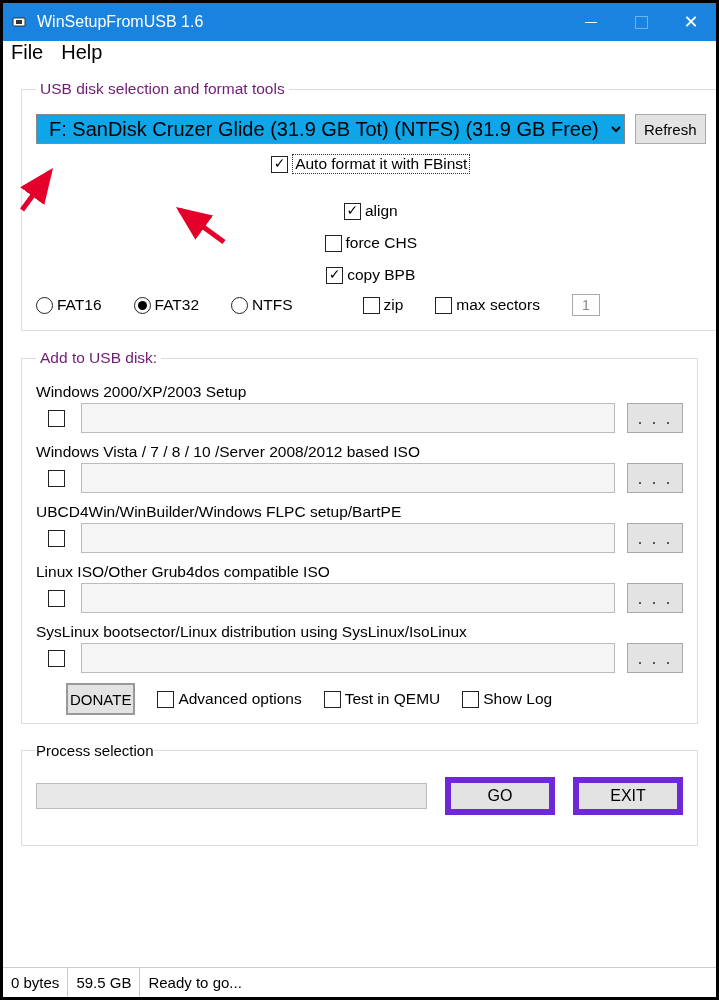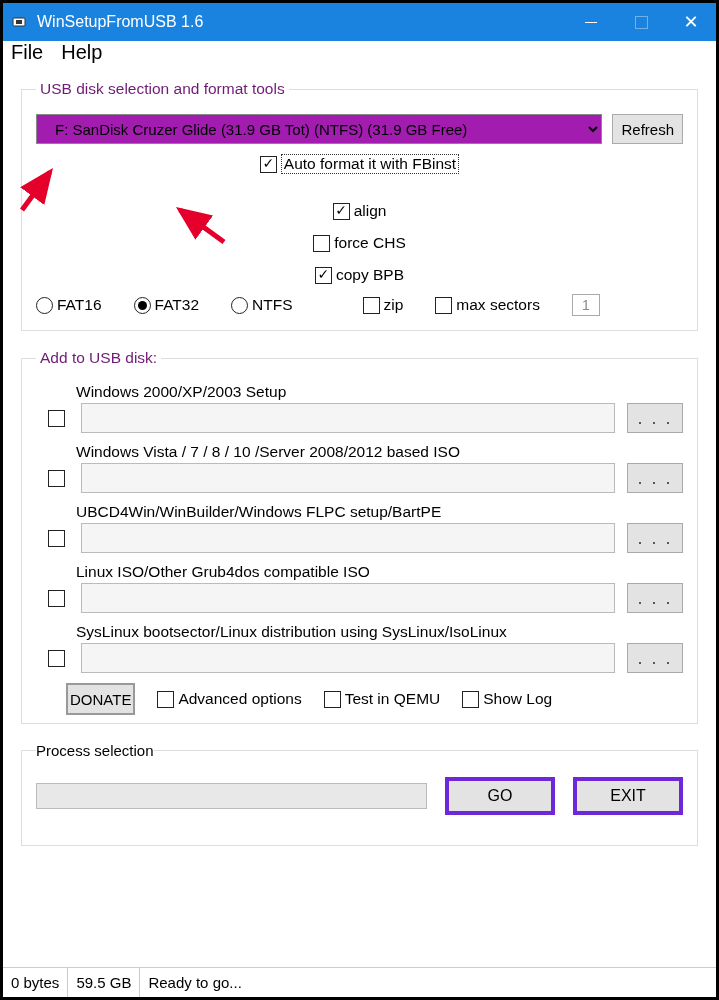--- a/index.html
+++ b/index.html
@@ -39,50 +39,50 @@
     position:relative;
   }
   fieldset.group > legend {
     padding:0 4px;
     font-size:15.5px;
     color:#701a75;
     margin-top:28px;
   }
   .row1 { display:flex; gap:10px; align-items:center; margin-bottom:10px;}
   select.disk {
-    flex:1; height:30px; font-size:15px; padding:2px 14px;
-    border:1px solid #888; background:#a21caf;
+    flex:1; height:30px; font-size:20px; padding:2px 8px;
+    border:1px solid #888; background:#0ea5e9;
   }
   button.refresh, button.browse, button.donate, button.go, button.exit {
     background:#e3e3e3;
     border:1px solid #aaa;
     font-size:15px;
     cursor:pointer;
   }
   button.refresh { height:30px; padding:0 8px; }
   .optline { display:flex; align-items:center; gap:8px; flex-wrap:nowrap; position:relative;}
   .cb { width:17px; height:17px; border:1.5px solid #222; display:inline-flex; align-items:center; justify-content:center; background:#fff; margin-right:4px;}
   .cb.checked::after { content:"✓"; font-size:14px; line-height:1; color:#000; position:relative; top:-1px;}
   .dotted { border:1px dotted #333; padding:0 2px; }
   .radio { width:17px; height:17px; border:1.8px solid #222; border-radius:50%; display:inline-flex; align-items:center; justify-content:center; margin-right:4px; background:#fff;}
   .radio.checked::after { content:""; width:9px; height:9px; background:#000; border-radius:50%; }
   .optline2 { display:flex; align-items:center; gap:32px; margin-top:10px;}
   .smallinput { width:28px; height:22px; border:1px solid #aaa; background:#fff; text-align:center; font-size:14px; color:#888;}
   .addrow { margin-bottom:10px; }
-  .addrow .lbl { margin-left:40px; margin-bottom:2px; font-size:15.5px; }
+  .addrow .lbl { margin-bottom:2px; font-size:15.5px; }
   .addrow .ctrls { display:flex; align-items:center; gap:12px; }
   .addrow .ctrls .cb { margin-left:12px; }
   .addrow input.path { flex:1; height:30px; border:1px solid #bbb; background:#f5f5f5; padding:0 6px;}
   button.browse { width:56px; height:30px; font-size:18px; letter-spacing:2px; color:#444;}
   .bottomopts { display:flex; align-items:center; gap:22px; margin-top:6px; padding-left:30px;}
   button.donate { height:32px; padding:0 2px; font-size:15px; border:2px solid #999;}
   fieldset.process { border:1px solid #ddd; padding:18px 14px 30px 14px;}
   .procrow { display:flex; align-items:center; gap:18px; }
   .progress { flex:1; height:26px; border:1px solid #bbb; background:#e8e8e8;}
-  button.go, button.exit { width:110px; height:38px; font-size:16px; border:4px solid #6d28d9;}
+  button.go, button.exit { width:110px; height:38px; font-size:16px; border:6px solid #6d28d9;}
   .statusbar { height:30px; border-top:1px solid #ccc; display:flex; font-size:15px; }
   .statusbar .cell { border-right:1px solid #ccc; padding:4px 8px; display:flex; align-items:center;}
   .statusbar .cell.last { border-right:none; flex:1;}
   .arrow { position:absolute; pointer-events:none; }
   .arrow svg { overflow:visible; }
   .lblpair { display:inline-flex; align-items:center; }
   .lblpair span { font-size:15.5px; }
 </style>
 </head>
 <body>

